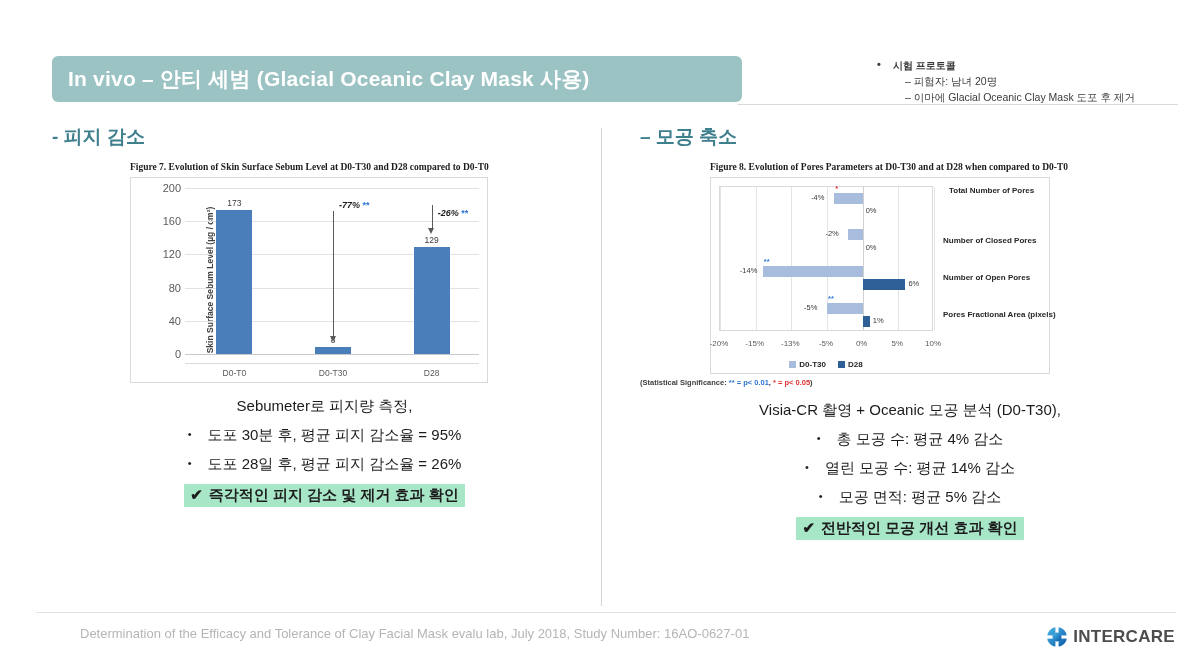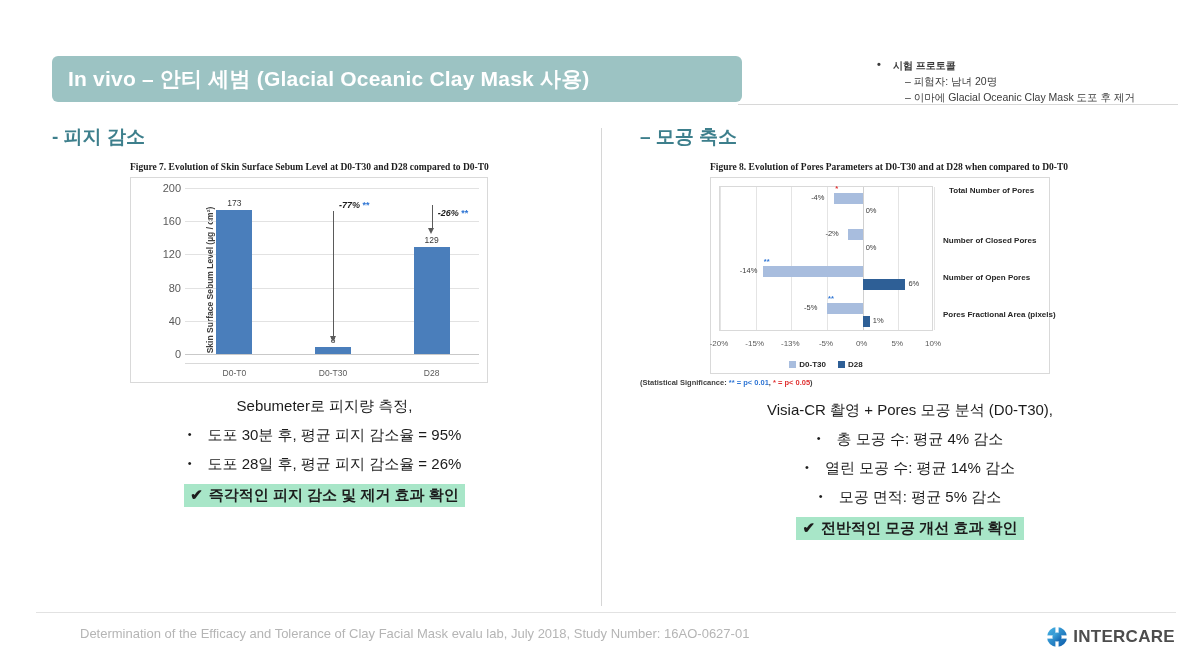--- a/index.html
+++ b/index.html
@@ -300,21 +300,21 @@
             <span class="sw s2"></span>
             <span>D28</span>
           </span>
         </div>
     </div>
     <div class="sig-note" style="margin-left:0">
       <span>(Statistical Significance: </span><span class="blue">** = p&lt; 0.01</span><span>, </span><span class="red">* = p&lt; 0.05</span><span>)</span>
     </div>
 
     <div class="body-text">
-      <p class="lead">Visia-CR 촬영 + Pores 모공 분석 (D0-T30),</p>
+      <p class="lead">Visia-CR 촬영 + Oceanic 모공 분석 (D0-T30),</p>
       <ul class="blist" id="right-bullets">
           <li><span class="bullet">•</span><span>총 모공 수: 평균 4% 감소</span></li>
           <li><span class="bullet">•</span><span>열린 모공 수: 평균 14% 감소</span></li>
           <li><span class="bullet">•</span><span>모공 면적: 평균 5% 감소</span></li>
         </ul>
       <div class="conc-wrap">
         <span class="conclusion">
           <span class="chk">✔</span><span>전반적인 모공 개선 효과 확인</span>
         </span>
       </div>

